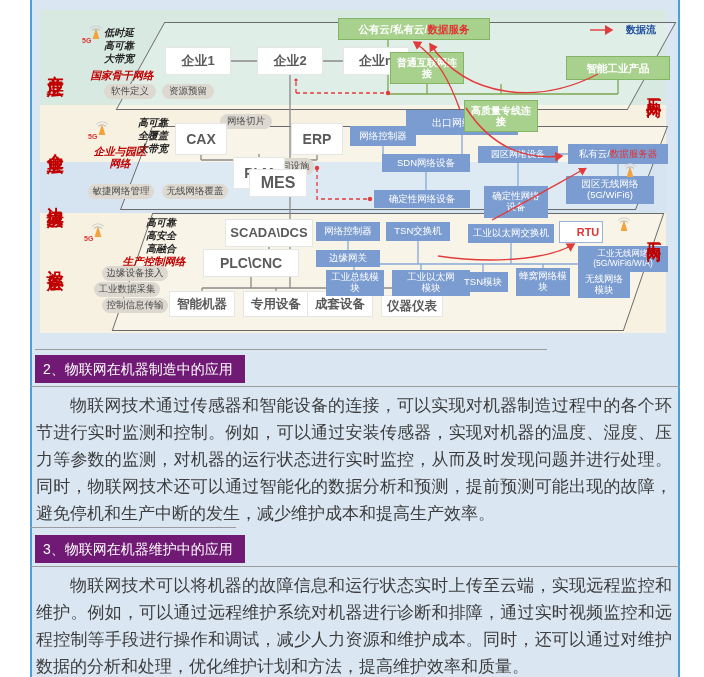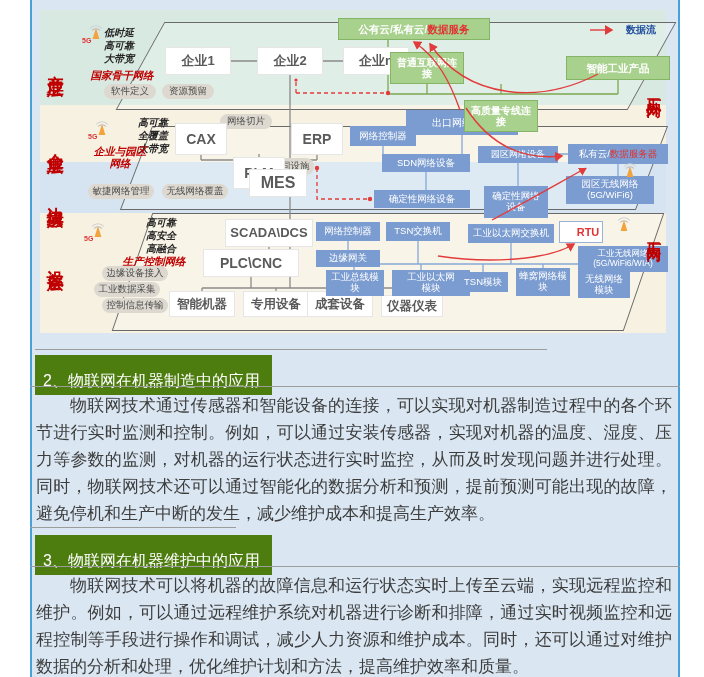--- a/index.html
+++ b/index.html
@@ -27,22 +27,22 @@
   .rednet{color:#c00000;font-style:italic;font-weight:bold;font-size:10.5px;line-height:1.2;align-items:flex-end;}
   .vlayer{writing-mode:vertical-rl;color:#c00000;font-weight:bold;font-size:17px;letter-spacing:3px;}
   .vside{writing-mode:vertical-rl;color:#c00000;font-weight:bold;font-size:15px;letter-spacing:2px;}
   .legend{color:#1f4e9c;font-weight:bold;font-size:10px;}
   .red-part{color:#e03333;}
   .tower{z-index:4;}
   .tower .g5{position:absolute;left:-4px;bottom:-3px;color:#e03333;font-size:7px;font-weight:bold;}
   .svg-over{z-index:5;}
   
   .hr{position:absolute;height:1px;background:#9c9c9c;}
-  .sec-h{position:absolute;background:#4d7c0f;color:#ffffff;font-size:16px;
-         padding:16px 12px 4px 8px;line-height:20px;white-space:nowrap;}
+  .sec-h{position:absolute;background:#701a75;color:#ffffff;font-size:14px;
+         padding:4px 12px 4px 8px;line-height:20px;white-space:nowrap;}
   .para-text{position:absolute;color:#3d3d3d;font-size:17px;line-height:27px;
          text-align:justify;text-indent:2em;}
 </style>
 </head>
 <body>
 
 <div class="stage">
   <div class="page-panel"></div>
 
   <div class="diagram">

